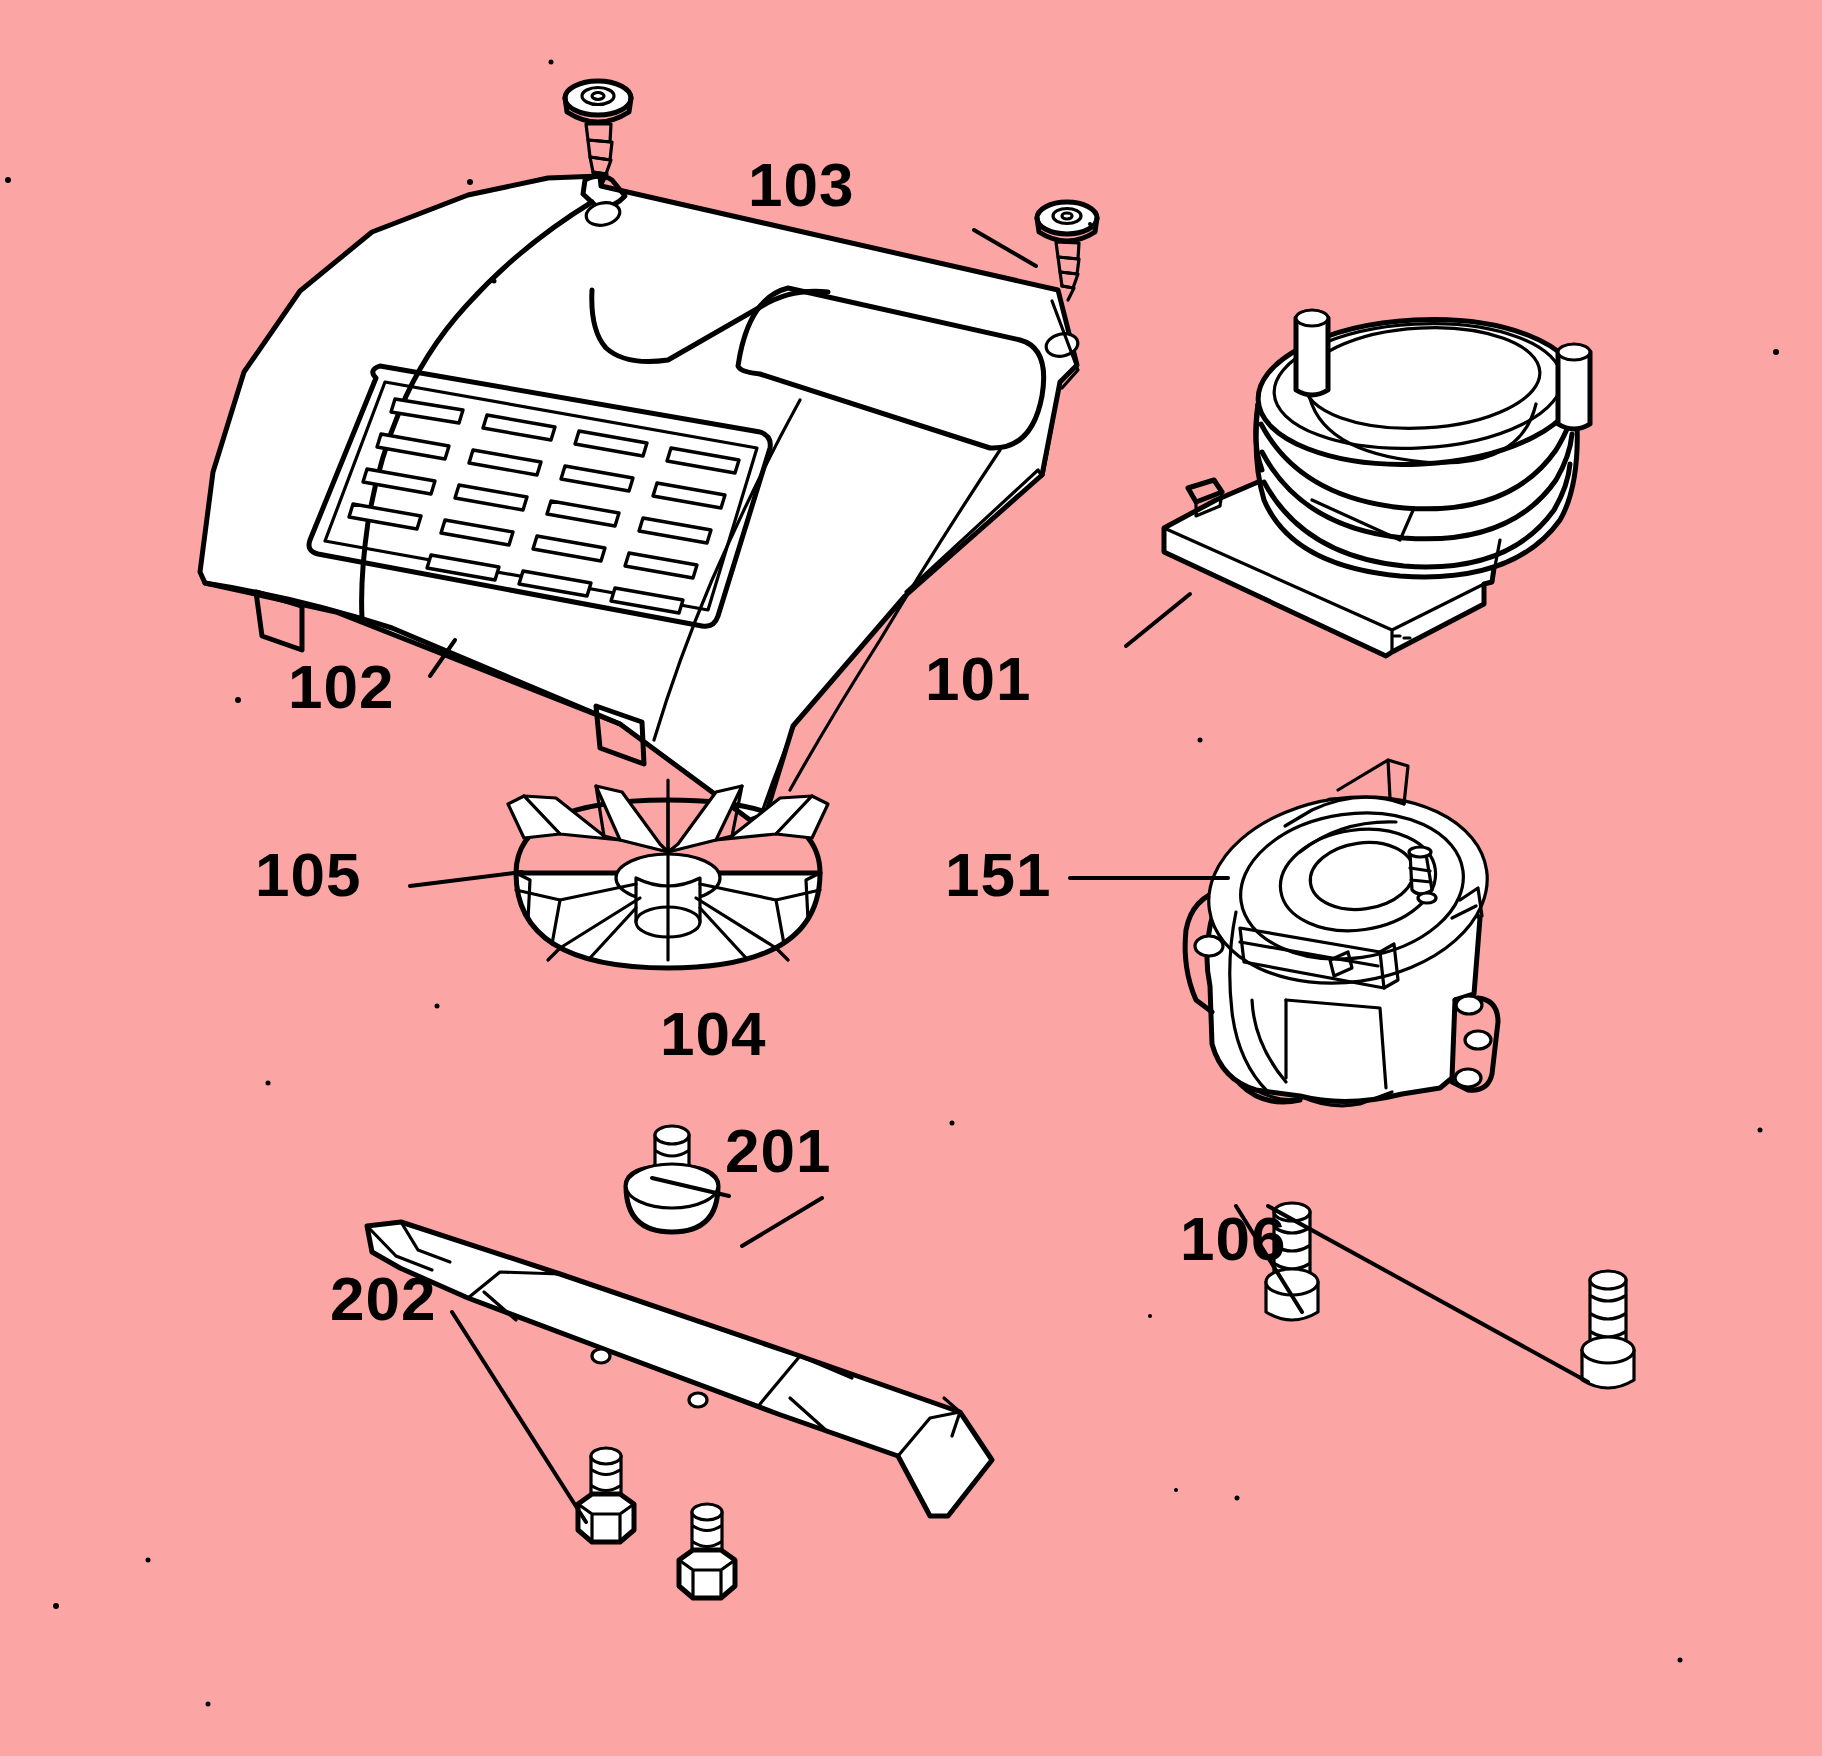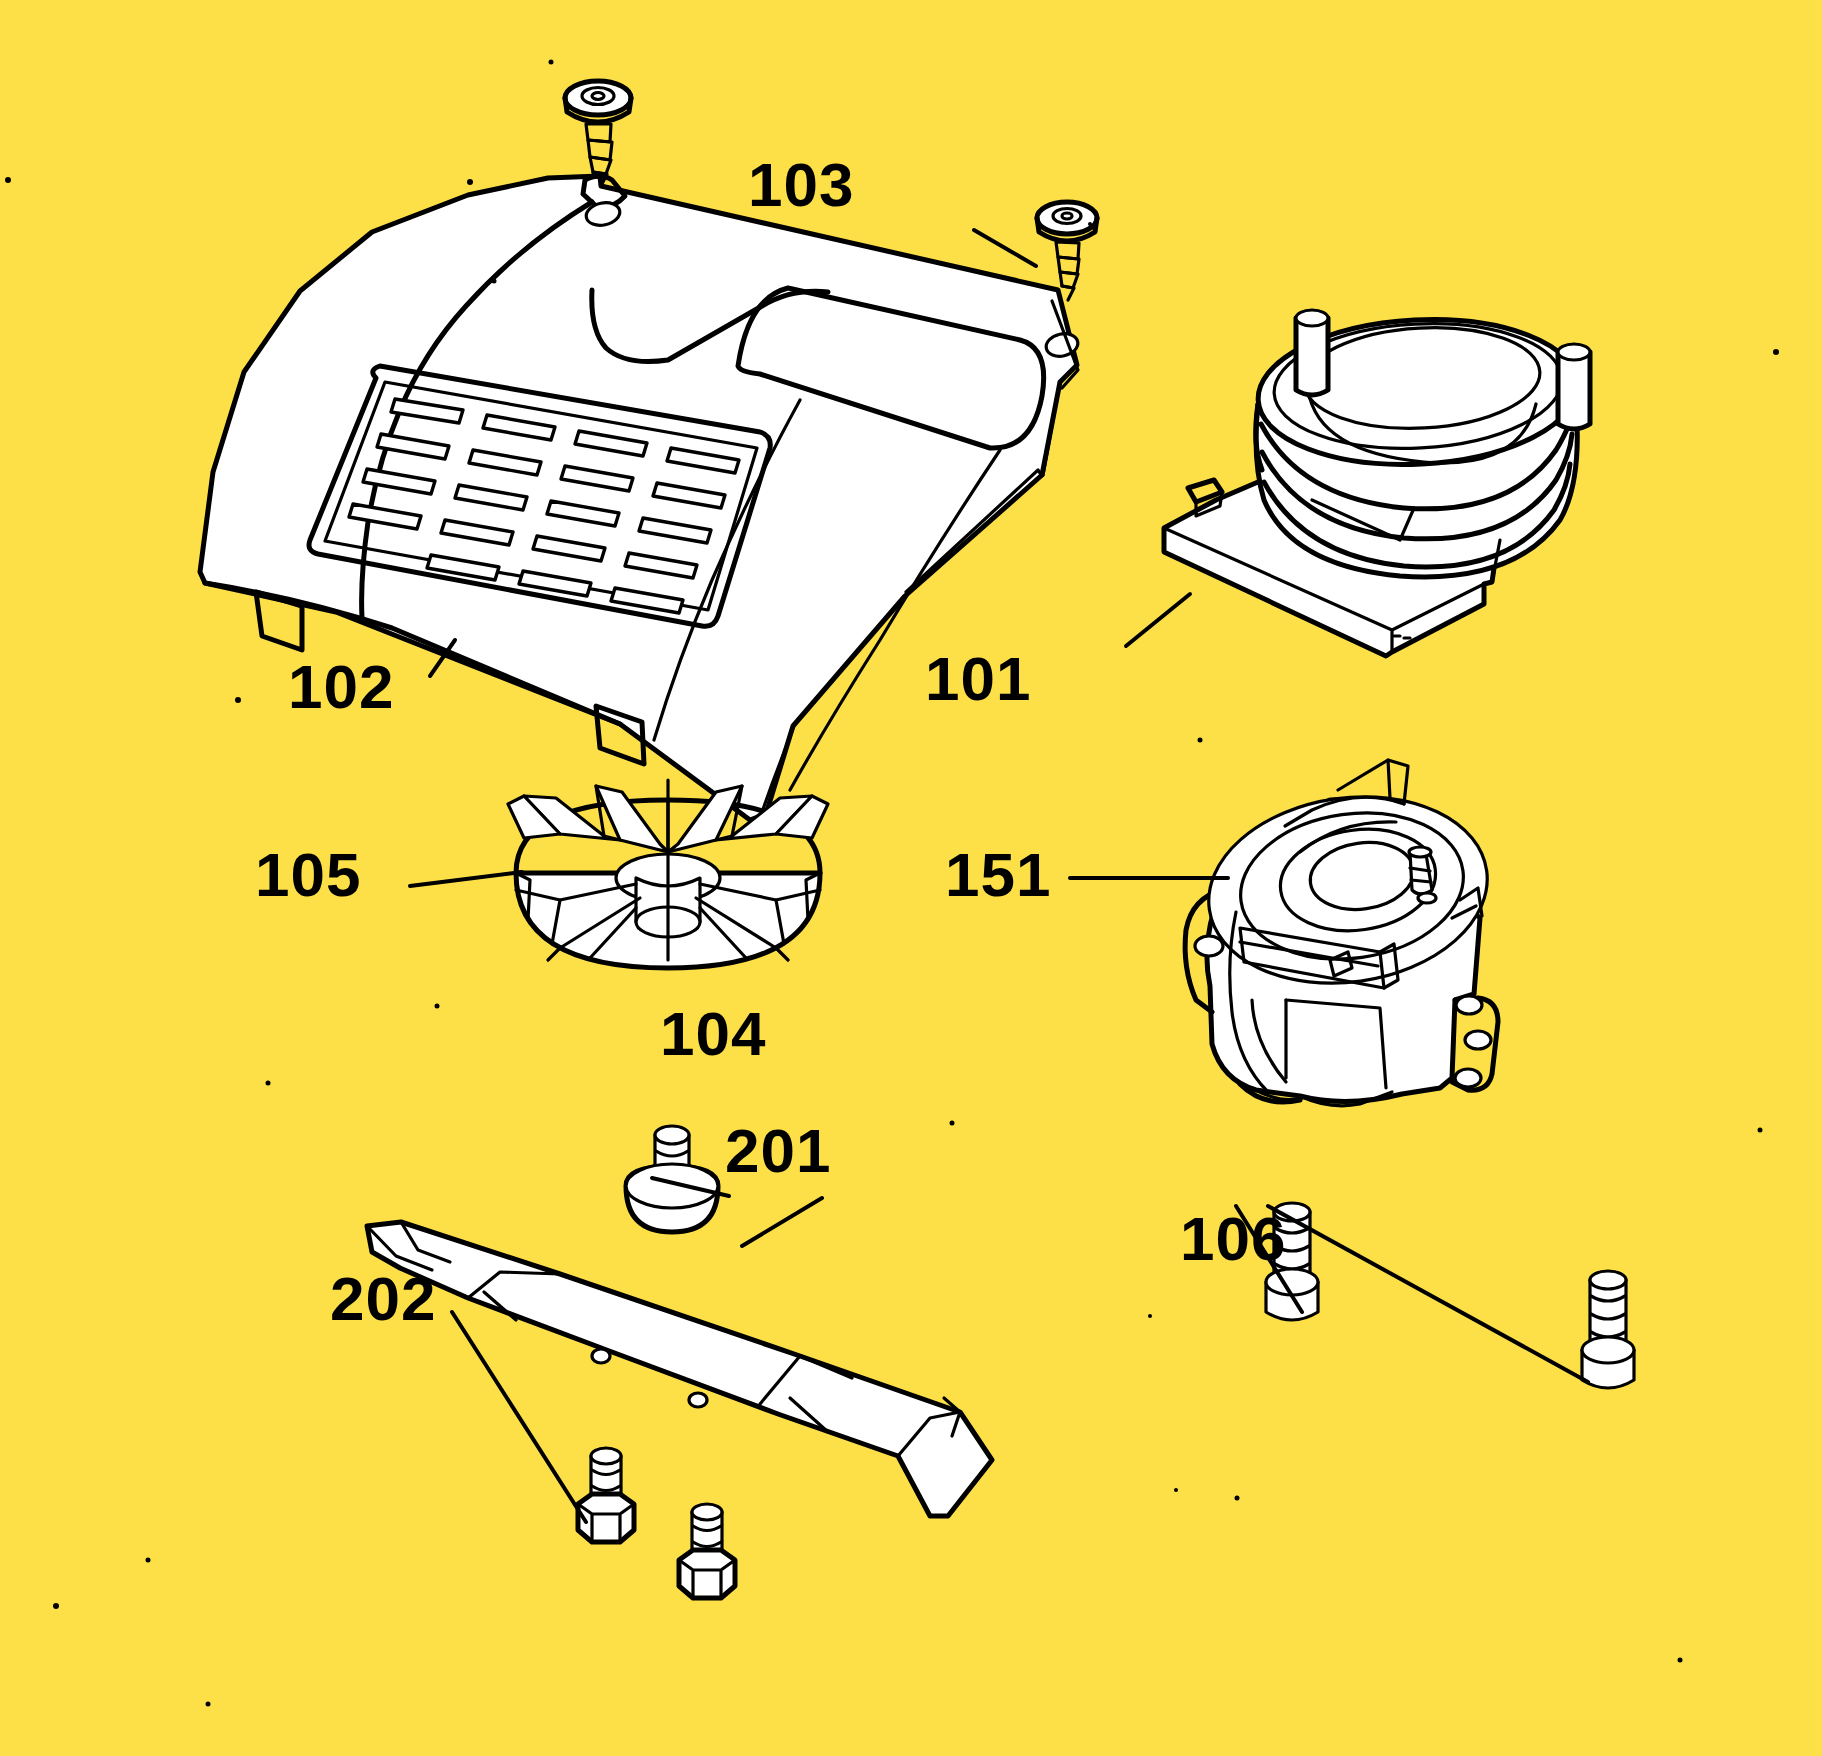--- a/index.html
+++ b/index.html
@@ -7,21 +7,21 @@
     padding: 0;
     background: #ffffff;
   }
   body {
     font-family: "Liberation Sans", sans-serif;
   }
   #diagram-root {
     position: relative;
     width: 1822px;
     height: 1756px;
-    background: #fde047;
+    background: #fca5a5;
     overflow: hidden;
   }
   svg.canvas {
     position: absolute;
     left: 0;
     top: 0;
     width: 1822px;
     height: 1756px;
     display: block;
   }

